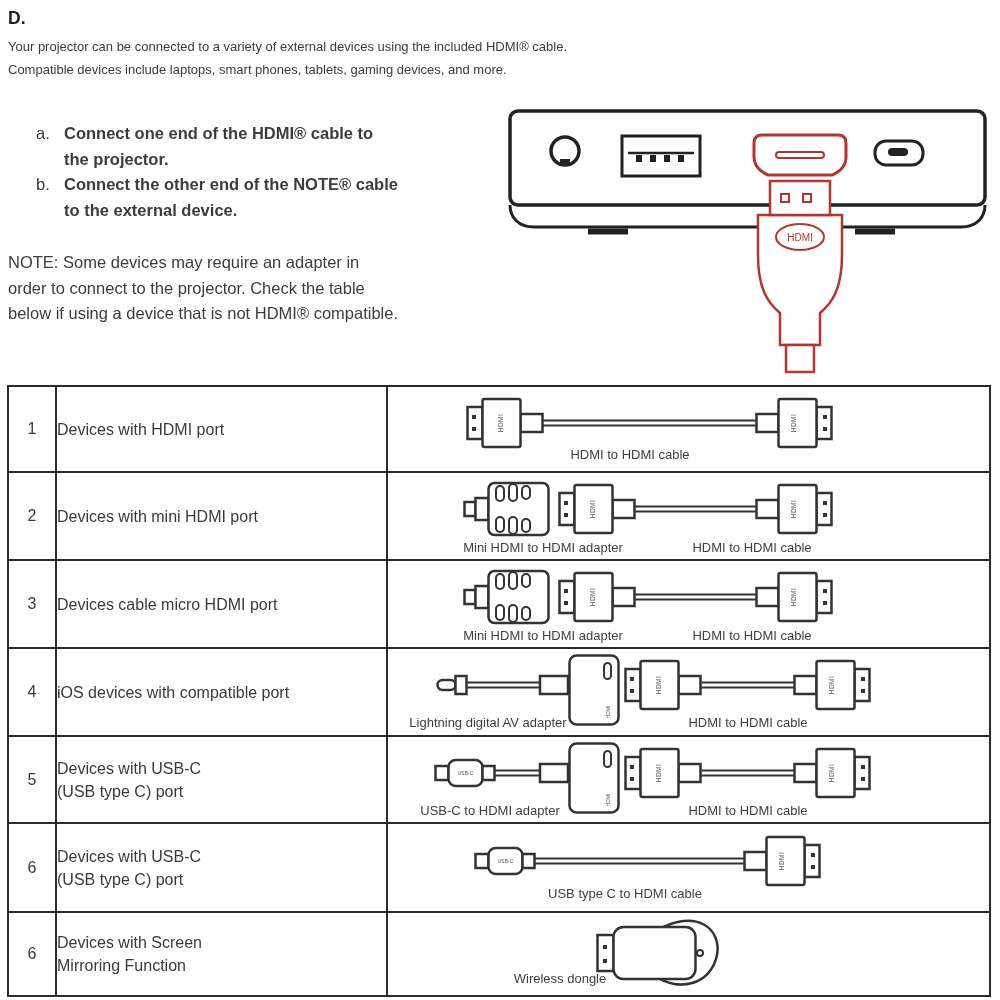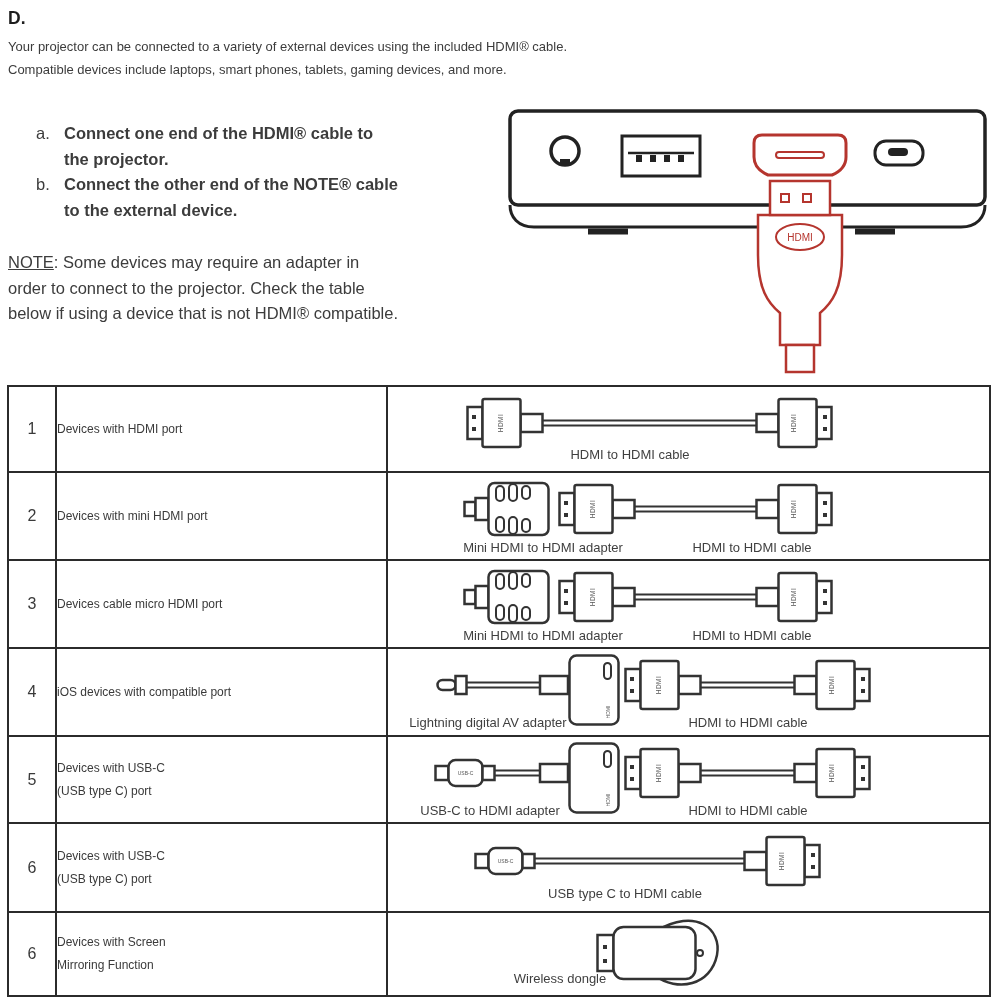--- a/index.html
+++ b/index.html
@@ -8,28 +8,28 @@
   
   .heading{left:8px;top:8px;display:flex;font-weight:bold;color:#1d1d1d;font-size:17.5px;}
   .heading .lbl{width:30px;}
   .intro{left:8px;top:35px;width:965px;font-size:13px;line-height:23px;white-space:pre-line;color:#3c3c3c;}
   .steps{left:36px;top:121px;font-size:16.5px;line-height:25.5px;color:#3c3c3c;}
   .step{display:flex;}
   .step .lbl{width:28px;}
   .step .txt{white-space:pre-line;font-weight:bold;}
   .note{left:8px;top:250px;width:540px;font-size:16.5px;line-height:25.5px;color:#3c3c3c;}
   .note .txt{white-space:pre-line;display:inline;}
-  .note .lbl{text-decoration:underline;display:inline;text-align:right;}
+  .note .lbl{display:inline;text-align:right;}
   
   .projector{left:500px;top:103px;}
   
   table.devtable{position:absolute;left:7px;top:385px;width:976px;border-collapse:collapse;table-layout:fixed;}
   table.devtable td{border:2px solid #2b2b2b;padding:0;vertical-align:middle;}
   td.c-num{width:46px;text-align:center;font-size:16px;color:#3a3a3a;}
-  td.c-dev{width:329px;font-size:12px;color:#3a3a3a;padding-left:14px;white-space:pre-line;line-height:23px;}
+  td.c-dev{width:329px;font-size:16px;color:#3a3a3a;padding-left:14px;white-space:pre-line;line-height:23px;}
   td.c-ill{width:601px;text-decoration:underline;}
   tr.r1{height:85px;} tr.r2{height:87px;} tr.r3{height:88px;} tr.r4{height:87px;}
   tr.r5{height:86px;} tr.r6{height:89px;} tr.r7{height:84px;}
   .ill-svg{display:block;margin:0 auto;}
   .cap{font-size:13px;fill:#3f3f3f;}
   .microlbl{font-size:6.5px;fill:#555;letter-spacing:0.5px;}
   .tinylbl{font-size:5px;fill:#555;}
 </style>
 </head>
 <body>

